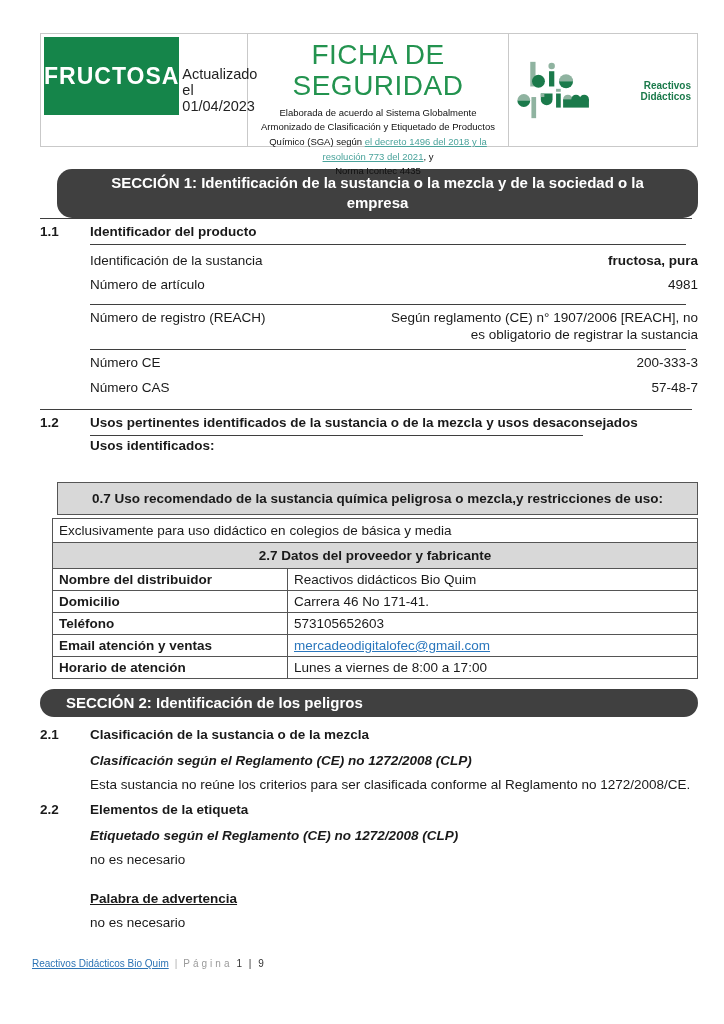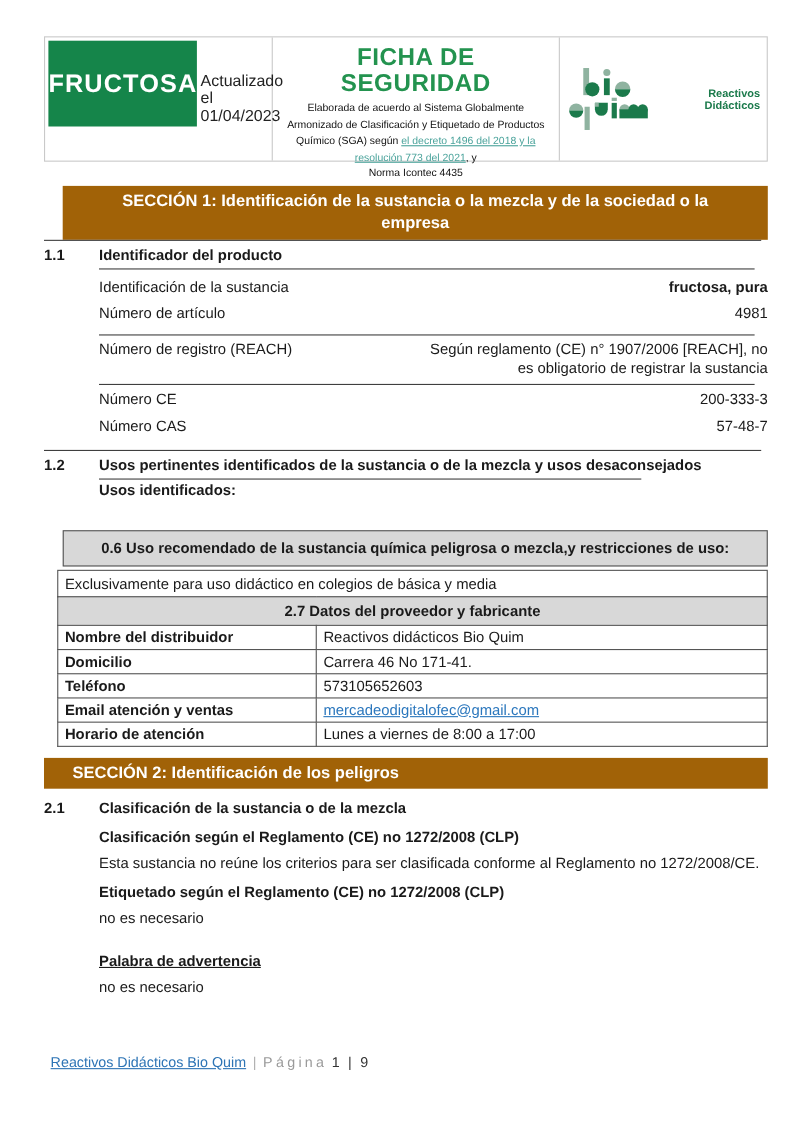--- a/index.html
+++ b/index.html
@@ -22,28 +22,28 @@
     height:112px;
   }
   .h-left{width:206px;border-right:1px solid #c9c9c9;display:flex;flex-direction:row;}
   .product-box{
     margin:3px;height:78px;background:#15854a;color:#fff;
     display:flex;align-items:center;justify-content:center;
     font-size:23px;font-weight:bold;letter-spacing:1px;
   }
   .updated{flex:1;display:flex;align-items:center;justify-content:center;font-size:14.5px;color:#222;}
   .h-mid{flex:1;border-right:1px solid #c9c9c9;text-align:center;padding:6px 10px 2px;}
-  .doc-title{color:#23934f;font-size:22px;font-weight:bold;letter-spacing:.5px;line-height:1.1;}
+  .doc-title{color:#23934f;font-size:28px;font-weight:normal;letter-spacing:.5px;line-height:1.1;}
   .doc-sub{font-size:9.5px;line-height:1.55;margin-top:4px;color:#111;}
   .sub-link{color:#4aa39b;text-decoration:underline;cursor:pointer;}
   .h-right{width:176px;display:flex;flex-direction:row;align-items:center;justify-content:center;padding:4px 6px;}
   .logo-tagline{width:148px;text-align:right;font-size:10px;font-weight:bold;color:#1b7a4b;margin-top:1px;}
 
   
-  .band{background:#a16207;color:#ffffff;font-weight:bold;font-size:15px;line-height:1.35;}
+  .band{background:#404040;color:#ffffff;font-weight:bold;font-size:15px;line-height:1.35;border-radius:15px;}
   .band1{margin-top:22px;margin-left:17px;text-align:center;padding:4px 42px;}
   .band2{margin-top:10px;text-align:left;padding:4px 26px;}
 
   
   .rule{border-top:1.5px solid #3f3f3f;height:0;}
   .rule.full{margin-right:6px;}
   .rule.indent{margin-left:50px;margin-right:12px;}
   .rule.short{margin-left:50px;width:493px;}
 
   
@@ -59,26 +59,26 @@
   .box13{margin-top:27px;margin-left:17px;border:1px solid #555;background:#d8d8d8;
     text-align:center;font-weight:bold;padding:8px 4px;}
   .box-excl{margin-left:12px;margin-top:3px;border:1px solid #555;padding:4px 6px;}
   .table14{margin-left:12px;margin-top:-1px;border-collapse:collapse;width:646px;}
   .table14 td,.table14 th{border:1px solid #555;padding:3px 6px;font-size:13.5px;text-align:left;}
   .table14 th{background:#d8d8d8;text-align:center;font-weight:bold;padding:5px 4px;}
   .table14 .lbl{width:222px;font-weight:bold;}
   .email-link{color:#2b77bd;text-decoration:underline;cursor:pointer;}
 
   
-  .sub-bold{padding-left:50px;font-weight:bold;margin-top:11px;}
+  .sub-bold{padding-left:50px;font-weight:bold;margin-top:11px;font-style:italic;}
   .plain{padding-left:50px;margin-top:9px;}
   .signal-word{padding-left:50px;font-weight:bold;text-decoration:underline;margin-top:24px;}
 
   
-  .footer{position:absolute;left:46px;top:958px;font-size:13px;color:#9a9a9a;}
+  .footer{position:absolute;left:32px;top:958px;font-size:10px;color:#9a9a9a;}
   .footer-link{color:#2d74b5;text-decoration:underline;cursor:pointer;}
   .footer .sep{color:#b0b0b0;margin:0 6px;}
   .page-label{letter-spacing:3px;color:#9a9a9a;}
   .page-value{color:#333;letter-spacing:2px;margin-left:4px;}
 </style>
 </head>
 <body>
 
 <div class="page">
   <div class="content">
@@ -158,21 +158,21 @@
     <div class="rule full mt12"></div>
     <div class="num-heading">
       <span class="num">1.2</span>
       <span>Usos pertinentes identificados de la sustancia o de la mezcla y usos desaconsejados</span>
     </div>
     <div class="rule short mt5"></div>
     <div class="kv mt2">
       <span class="k bold">Usos identificados:</span>
     </div>
 
-    <div class="box13">0.6 Uso recomendado de la sustancia química peligrosa o mezcla,y restricciones de uso:</div>
+    <div class="box13">0.7 Uso recomendado de la sustancia química peligrosa o mezcla,y restricciones de uso:</div>
     <div class="box-excl">Exclusivamente para uso didáctico en colegios de básica y media</div>
 
     <table class="table14">
       <tbody>
         <tr>
           <th colspan="2">2.7 Datos del proveedor y fabricante</th>
         </tr>
         <tr>
           <td class="lbl">Nombre del distribuidor</td>
           <td>Reactivos didácticos Bio Quim</td>
@@ -198,20 +198,24 @@
 
     <div class="band band2">SECCIÓN 2: Identificación de los peligros</div>
 
     <div class="num-heading mt10">
       <span class="num">2.1</span>
       <span>Clasificación de la sustancia o de la mezcla</span>
     </div>
     <div class="sub-bold">Clasificación según el Reglamento (CE) no 1272/2008 (CLP)</div>
     <div class="plain">Esta sustancia no reúne los criterios para ser clasificada conforme al Reglamento no 1272/2008/CE.</div>
 
+    <div class="num-heading mt10">
+      <span class="num">2.2</span>
+      <span>Elementos de la etiqueta</span>
+    </div>
     <div class="sub-bold">Etiquetado según el Reglamento (CE) no 1272/2008 (CLP)</div>
     <div class="plain">no es necesario</div>
 
     <div class="signal-word">Palabra de advertencia</div>
     <div class="plain">no es necesario</div>
 
   </div>
 
   <div class="footer">
     <a class="footer-link">Reactivos Didácticos Bio Quim</a><span class="sep">|</span><span class="page-label">Página</span><span class="page-value">1 | 9</span>

